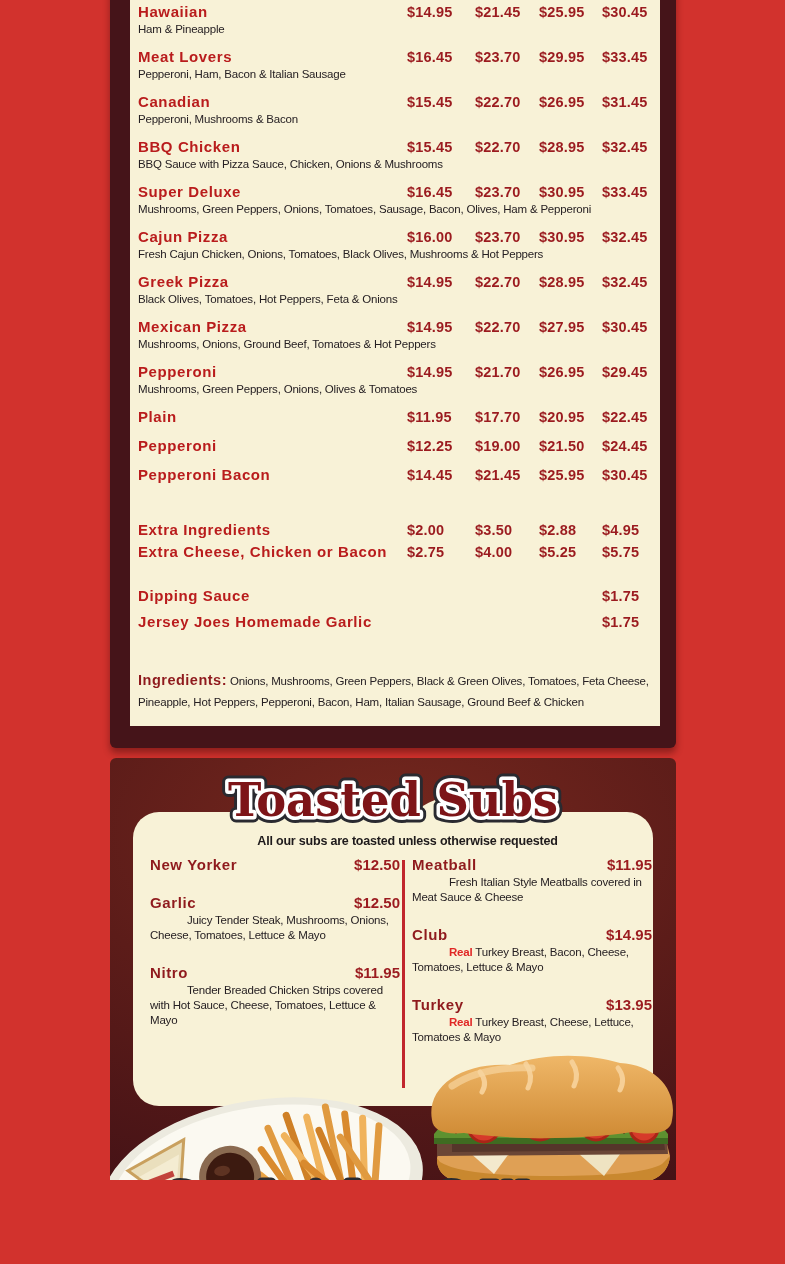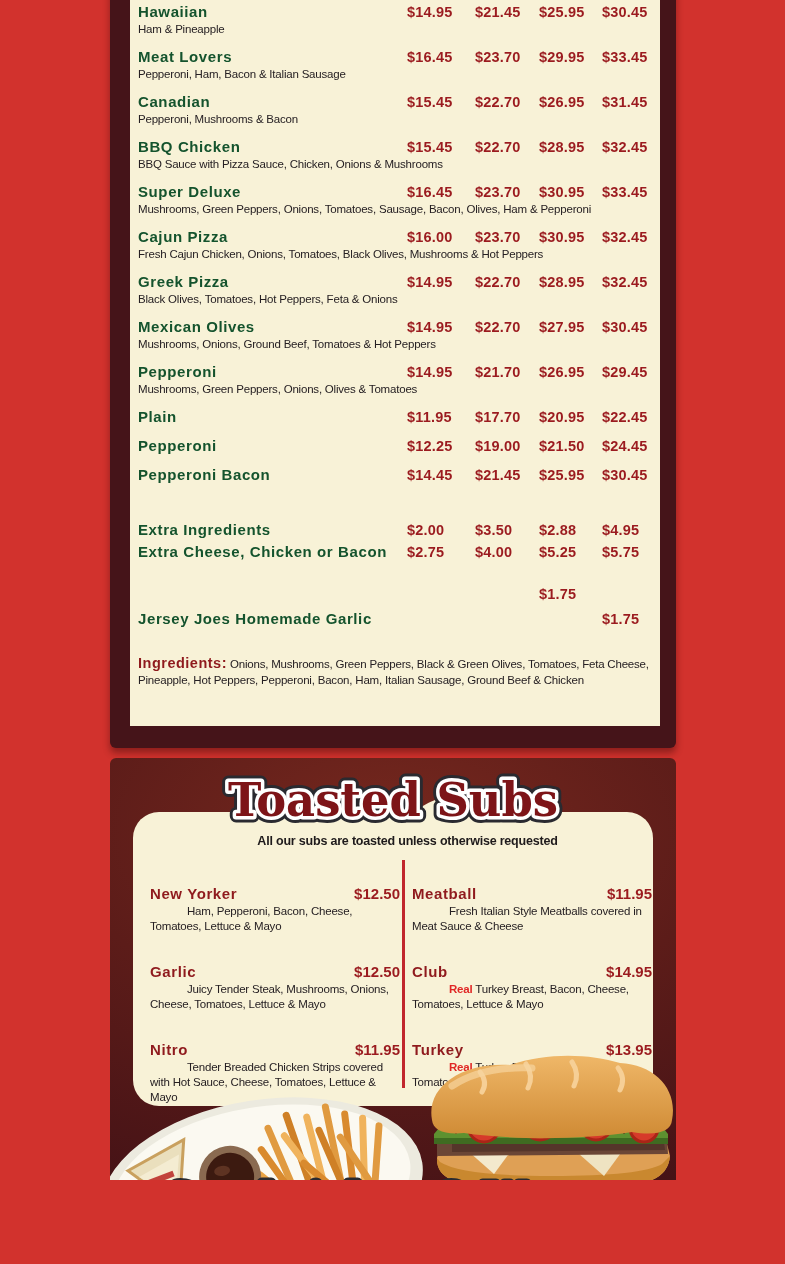--- a/index.html
+++ b/index.html
@@ -6,46 +6,46 @@
     background:#d2322d;font-family:"Liberation Sans",sans-serif;}
   .card{position:absolute;left:110px;width:566px;}
   
   #pizza-card{top:-34px;height:782px;background:#451419;border-radius:6px;
     box-shadow:0 5px 7px rgba(60,8,8,.45);}
   #pizza-cream{position:absolute;left:20px;right:16px;top:14px;bottom:22px;
     background:#f8f2d7;}
   #pizza-content{position:absolute;left:8px;right:4px;top:22px;}
   .prow{display:grid;grid-template-columns:269px 68px 64px 63px 1fr;
     align-items:baseline;margin-bottom:10px;}
-  .pname{font-weight:bold;color:#14532d;font-size:15px;line-height:19px;letter-spacing:.6px;}
+  .pname{font-weight:bold;color:#b91c1c;font-size:15px;line-height:19px;letter-spacing:.6px;}
   .pp{font-weight:bold;color:#9b1b1f;font-size:14.5px;letter-spacing:.2px;}
   .pdesc{grid-column:1/-1;font-size:11.5px;line-height:15px;color:#262023;
     letter-spacing:-.2px;margin-top:1px;}
   .pdesc:empty{display:none;}
   .xrow{margin-bottom:3px;}
   .gap26{height:26px;} .gap20{height:20px;} .gap22{height:22px;}
   .srow{margin-bottom:7px;}
-  #ingredients{margin-top:0;font-size:11.5px;line-height:16px;color:#262023;letter-spacing:-.2px;padding-right:2px;}
+  #ingredients{margin-top:12px;font-size:11.5px;line-height:21px;color:#262023;letter-spacing:-.2px;padding-right:2px;}
   #ingredients b{color:#8f1a1d;font-size:14.5px;letter-spacing:.5px;}
   
   #subs-card{top:758px;height:422px;border-radius:6px 6px 0 0;overflow:hidden;
     background:radial-gradient(120% 95% at 50% 18%,#76281e 0%,#5c1c19 48%,#441216 100%);}
   .bump{position:absolute;background:#f8f2d7;border-radius:50%;z-index:1;}
   #subs-cream{position:absolute;left:23px;top:54px;width:520px;height:294px;
     background:#f8f2d7;border-radius:26px;z-index:2;}
   .logo{position:absolute;left:50%;transform:translateX(-50%);z-index:5;}
   #subs-logo{top:6px;}
   #subs-subtitle{position:absolute;left:0;right:0;top:76px;text-align:center;z-index:3;
     font-size:12.5px;font-weight:600;color:#1e1a1b;letter-spacing:-.2px;margin-left:29px;}
   .subcol{position:absolute;top:98px;z-index:3;}
   #subcol-left{left:40px;width:250px;}
   #subcol-right{left:302px;width:240px;}
   #sub-divider{position:absolute;left:292px;top:102px;width:3px;height:228px;
     background:#c1272d;z-index:3;}
-  .subitem{margin-bottom:21px;margin-top:29px;}
+  .subitem{margin-bottom:21px;}
   .subhead{display:flex;justify-content:space-between;align-items:baseline;}
   .subname{font-weight:bold;color:#8f1a1d;font-size:15px;letter-spacing:.6px;}
   .subprice{font-weight:bold;color:#9b1b1f;font-size:15px;}
   .subdesc{font-size:11.5px;line-height:15px;color:#262023;letter-spacing:-.2px;margin-top:2px;}
   .real{color:#e02725;font-weight:bold;padding-left:37px;}
   .photo{position:absolute;z-index:4;}
   #platter-photo{left:-14px;top:322px;width:330px;height:200px;transform:rotate(-9deg);}
   #sub-photo{left:312px;top:288px;width:260px;height:150px;}
   #sw-cream{position:absolute;left:23px;top:455px;width:520px;height:51px;
     background:#f8f2d7;border-radius:26px 26px 0 0;z-index:2;}
@@ -126,21 +126,21 @@
           <div class="prow">
             <div class="pname">Greek Pizza</div>
             <div class="pp">$14.95</div>
             <div class="pp">$22.70</div>
             <div class="pp">$28.95</div>
             <div class="pp">$32.45</div>
             <div class="pdesc">Black Olives, Tomatoes, Hot Peppers, Feta &amp; Onions</div>
           </div>
 
           <div class="prow">
-            <div class="pname">Mexican Olives</div>
+            <div class="pname">Mexican Pizza</div>
             <div class="pp">$14.95</div>
             <div class="pp">$22.70</div>
             <div class="pp">$27.95</div>
             <div class="pp">$30.45</div>
             <div class="pdesc">Mushrooms, Onions, Ground Beef, Tomatoes &amp; Hot Peppers</div>
           </div>
 
           <div class="prow">
             <div class="pname">Pepperoni</div>
             <div class="pp">$14.95</div>
@@ -197,20 +197,21 @@
             <div class="pp">$5.25</div>
             <div class="pp">$5.75</div>
           </div>
         </div>
 
       <div class="gap22"></div>
 
       <div>
 
           <div class="prow srow">
+            <div class="pname">Dipping Sauce</div>
             <div class="pp"></div>
             <div class="pp"></div>
             <div class="pp"></div>
             <div class="pp">$1.75</div>
           </div>
 
           <div class="prow srow">
             <div class="pname">Jersey Joes Homemade Garlic</div>
             <div class="pp"></div>
             <div class="pp"></div>
@@ -247,21 +248,20 @@
 
   <div id="sub-divider"></div>
 
   <div class="subcol" id="subcol-left">
 
       <div class="subitem">
         <div class="subhead">
           <span class="subname">New Yorker</span>
           <span class="subprice">$12.50</span>
         </div>
-        <div class="subdesc"><span class="real"></span><span>Ham, Pepperoni, Bacon, Cheese, Tomatoes, Lettuce &amp; Mayo</span></div>
       </div>
 
       <div class="subitem">
         <div class="subhead">
           <span class="subname">Garlic</span>
           <span class="subprice">$12.50</span>
         </div>
         <div class="subdesc"><span class="real"></span><span>Juicy Tender Steak, Mushrooms, Onions, Cheese, Tomatoes, Lettuce &amp; Mayo</span></div>
       </div>
 

